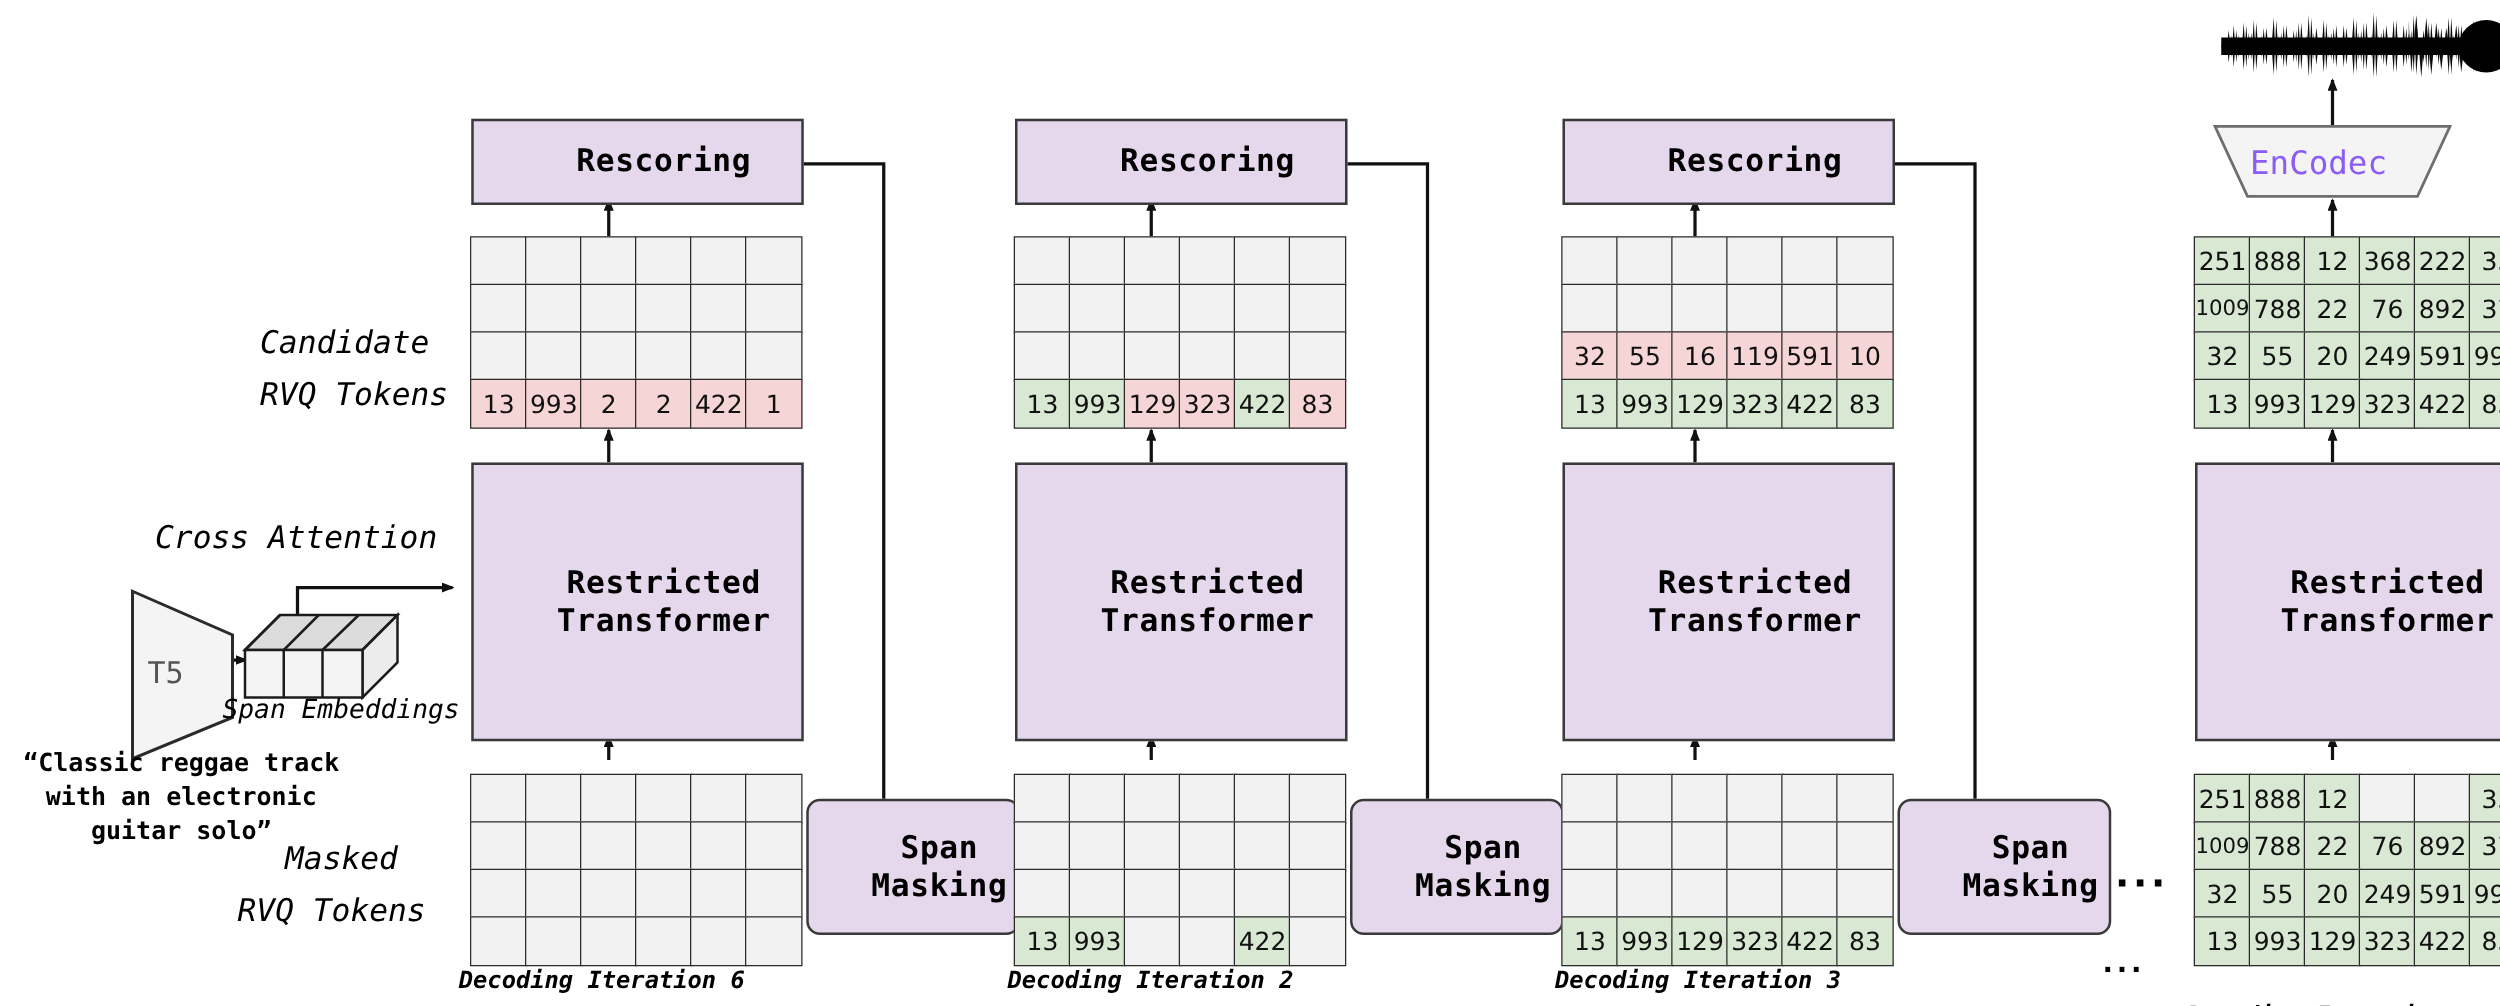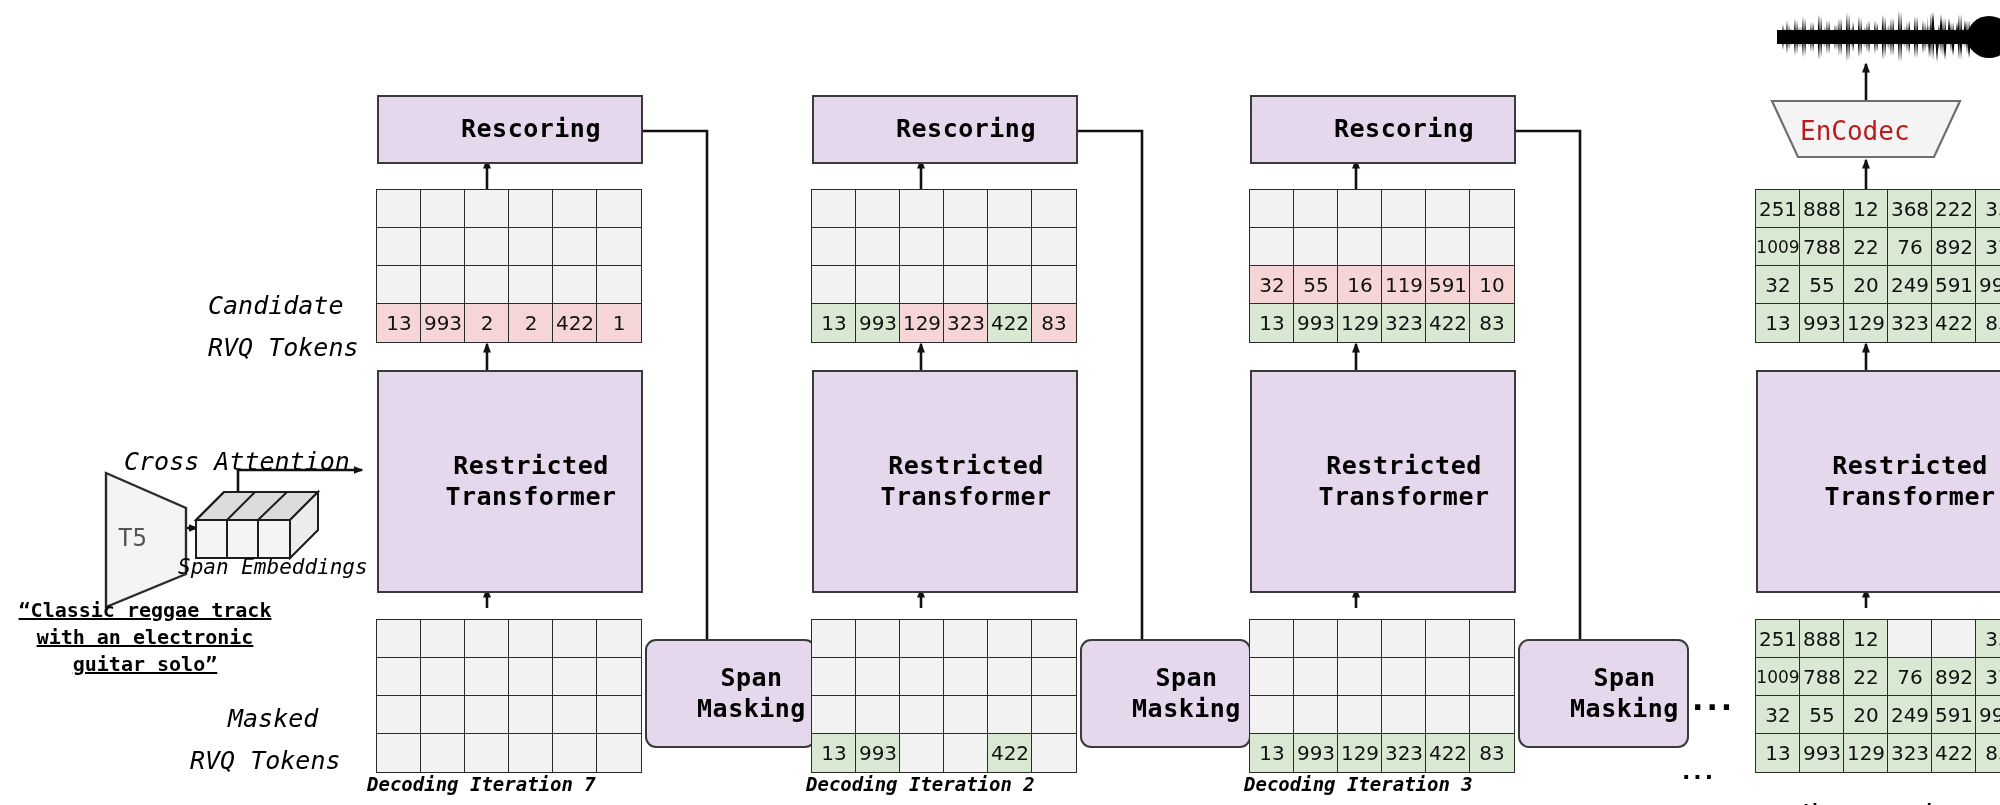--- a/index.html
+++ b/index.html
@@ -27,34 +27,34 @@
         font-size:20px;color:#111;box-sizing:border-box;
         margin:-0.8px;}
   .cell.green{background:#d9e8d3;}
   .cell.pink{background:#f6d5d6;}
   .cell.empty{background:#f2f2f2;}
 
   
   .ilabel{position:absolute;font-style:italic;font-weight:bold;
           font-family:"DejaVu Sans Mono","Liberation Mono",monospace;
           font-size:22px;color:#000;white-space:nowrap;}
-  .ilabel.light{font-weight:normal;font-size:25px;margin-top:32px;}
+  .ilabel.light{font-weight:normal;font-size:25px;}
   .caption{position:absolute;font-style:italic;font-weight:bold;
            font-family:"DejaVu Sans Mono","Liberation Mono",monospace;
            font-size:19px;color:#000;white-space:nowrap;}
   .prompt{position:absolute;font-weight:bold;font-size:20px;line-height:1.35;
           font-family:"DejaVu Sans Mono","Liberation Mono",monospace;
-          color:#000;text-align:center;white-space:pre;text-decoration:underline;}
+          color:#000;text-align:center;white-space:pre;}
 
   
   svg.overlay{position:absolute;left:0;top:0;width:2000px;height:805px;
               pointer-events:none;}
   .t5text{position:absolute;font-size:24px;color:#555;
           font-family:"DejaVu Sans Mono","Liberation Mono",monospace;}
-  .enctext{position:absolute;font-size:26px;color:#b91c1c;
+  .enctext{position:absolute;font-size:26px;color:#8b5cf6;
            font-family:"DejaVu Sans Mono","Liberation Mono",monospace;}
 
   .dots{position:absolute;font-size:30px;font-weight:bold;letter-spacing:3px;
         font-family:"DejaVu Sans","Liberation Sans",sans-serif;color:#000;}
 </style>
 </head>
 <body>
 
 <div class="stage">
 
@@ -219,21 +219,21 @@
       <div class="cell empty"></div>
       <div class="cell empty"></div>
       <div class="cell empty"></div>
       <div class="cell empty"></div>
       <div class="cell empty"></div>
       <div class="cell empty"></div>
       <div class="cell empty"></div>
       <div class="cell empty"></div>
       <div class="cell empty"></div>
     </div>
-  <div class="caption" style="left:367px;top:773px;">Decoding Iteration 7</div>
+  <div class="caption" style="left:367px;top:773px;">Decoding Iteration 6</div>
 
   <div class="pbox span" style="left:645px;top:639px;width:125px;height:105px;flex-direction:column;">
     <span>Span</span>
     <span>Masking</span>
   </div>
 
   <div class="pbox rescore" style="left:812px;top:95px;width:220px;height:65px;">
     <span>Rescoring</span>
   </div>
   <div class="grid" style="left: 812px; top: 190px; grid-template-columns: repeat(6, 44px); grid-template-rows: repeat(4, 38px);">

